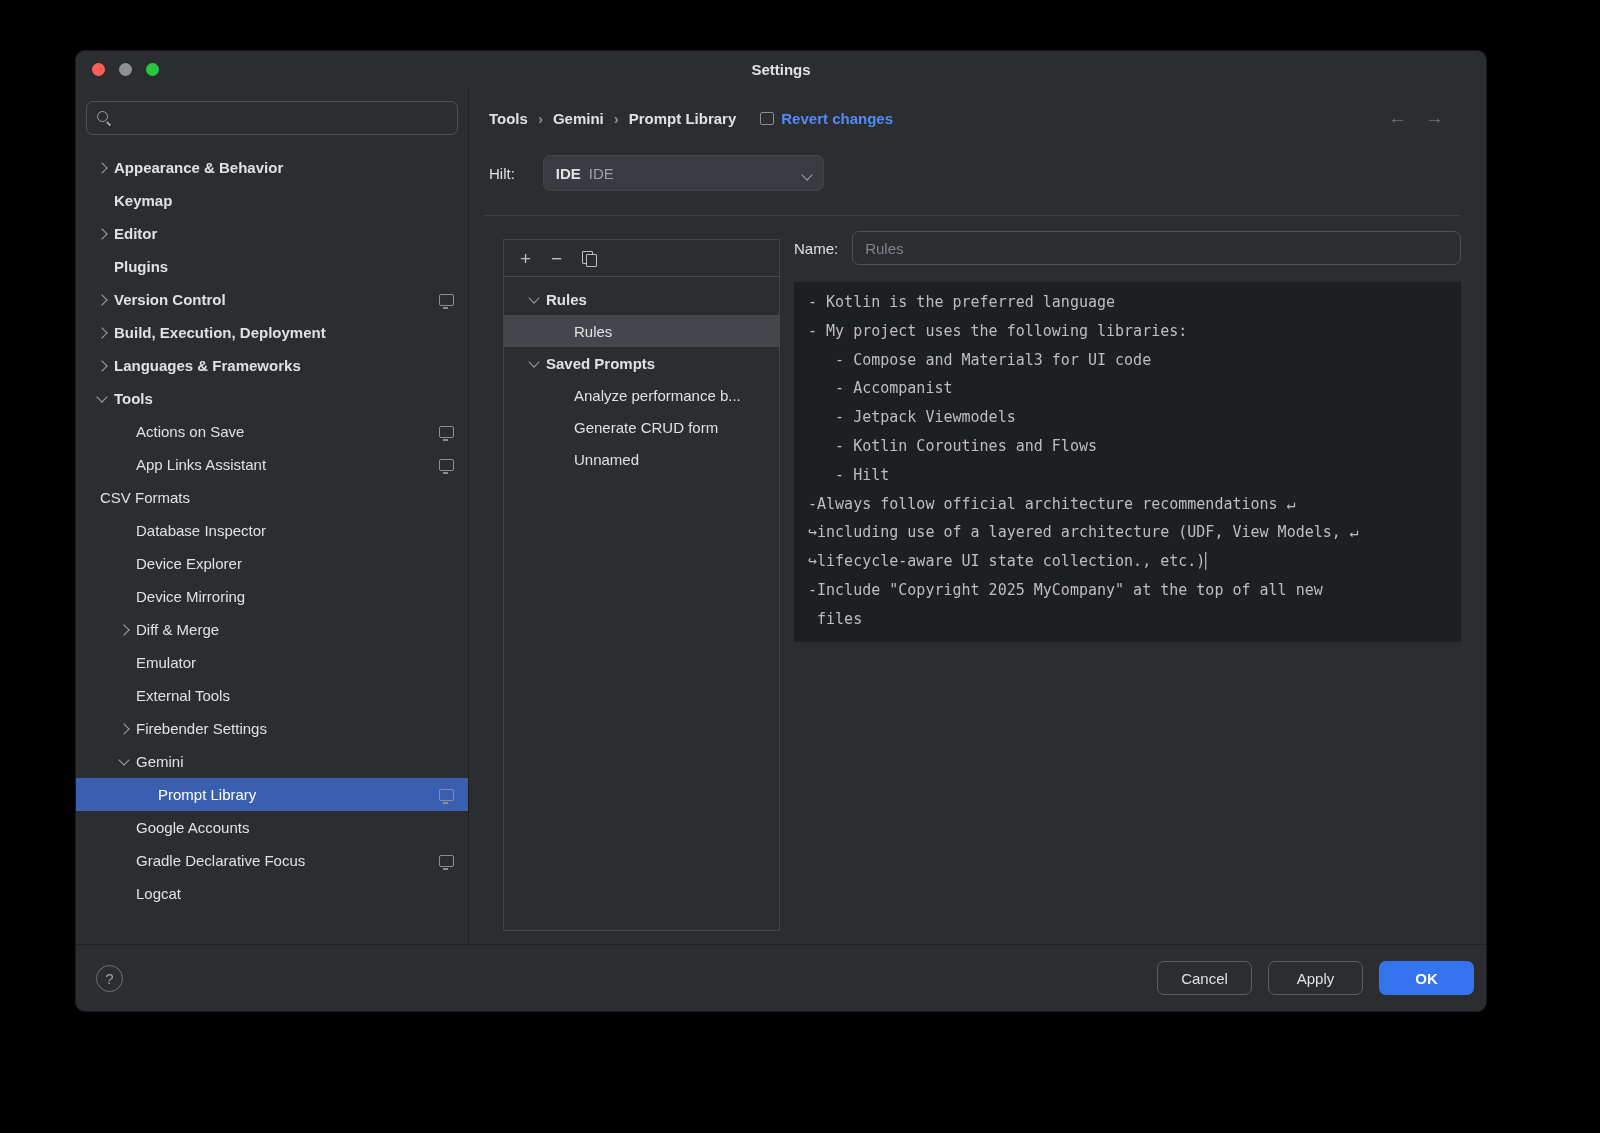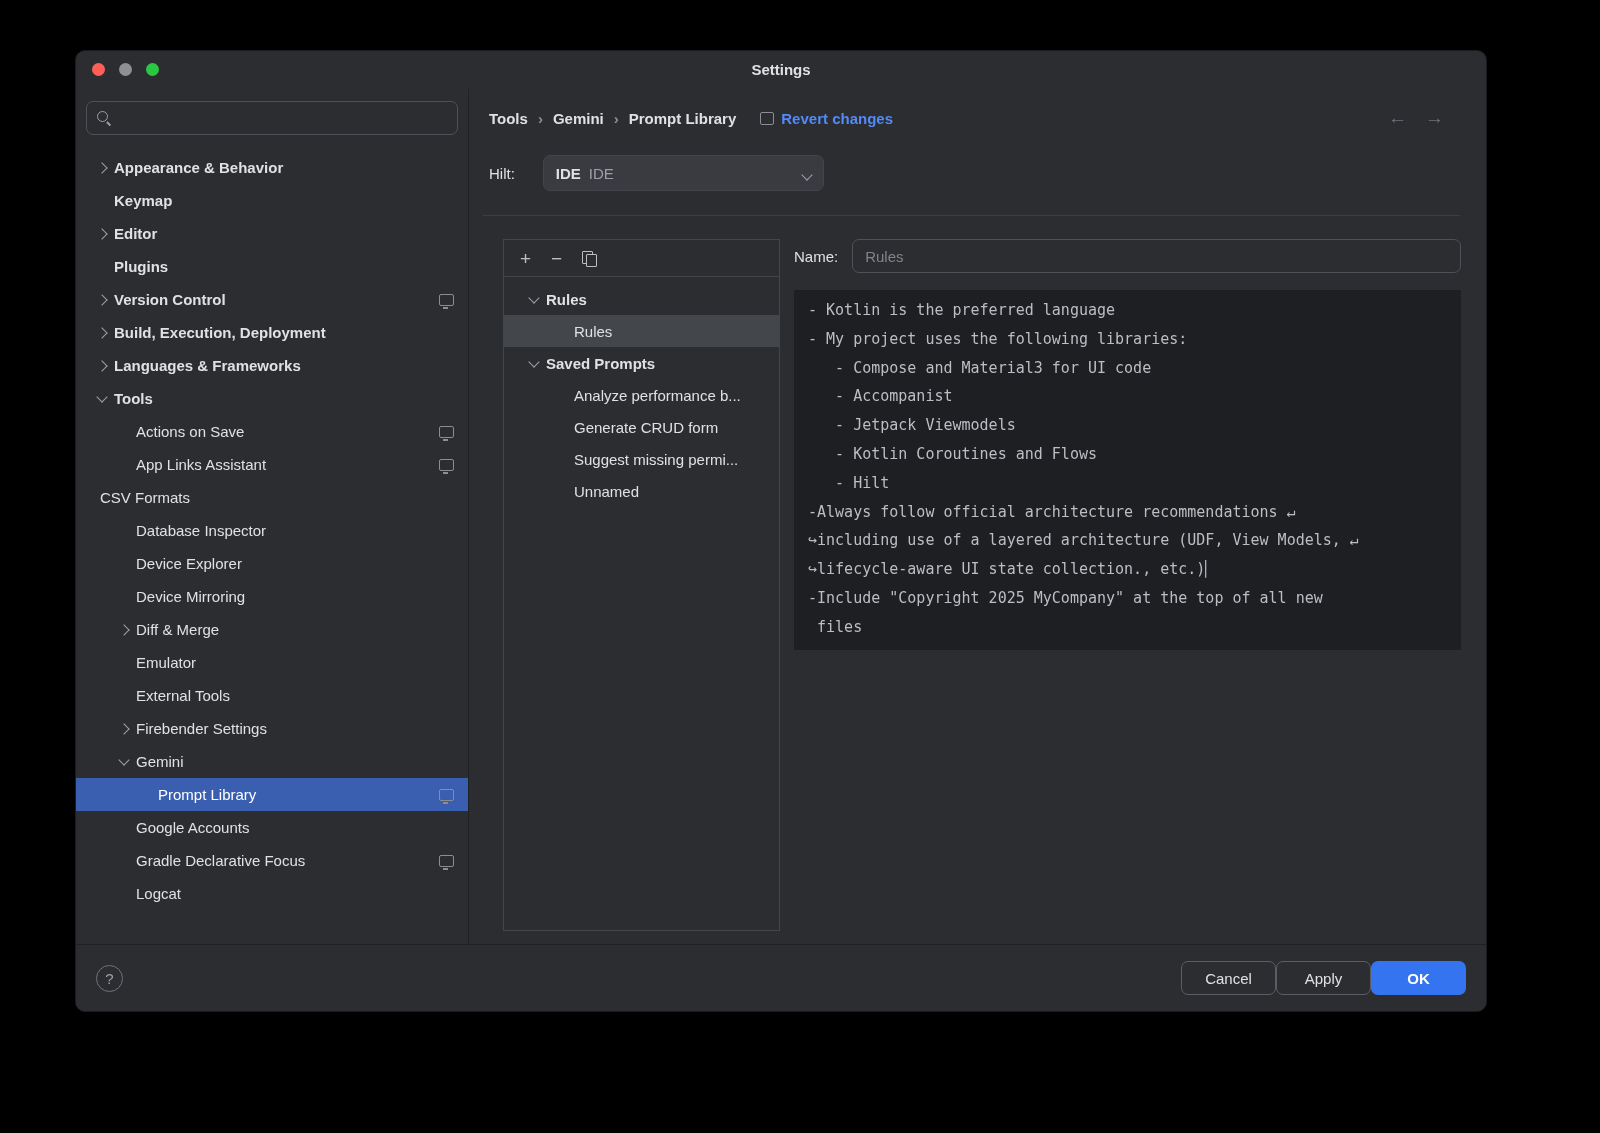--- a/index.html
+++ b/index.html
@@ -55,29 +55,29 @@
   .tool-glyph{font-size:19px;line-height:19px;cursor:pointer;color:#bcbec4;}
   .copy-icon{position:relative;width:15px;height:15px;cursor:pointer;}
   .copy-icon::before{content:"";position:absolute;left:0;top:0;width:9px;height:11px;border:1.5px solid #bcbec4;border-radius:1px;}
   .copy-icon::after{content:"";position:absolute;left:4px;top:3px;width:9px;height:11px;border:1.5px solid #bcbec4;border-radius:1px;background:#2b2d30;}
   .prow{height:32px;display:flex;align-items:center;font-size:15px;color:#dfe1e5;cursor:default;}
   .prow.group{font-weight:bold;}
   .prow.child{padding-left:70px;}
   .prow.selected{background:#43464b;}
   .ptree{padding-top:6px;}
   
-  .editorpane{position:absolute;left:325px;top:150px;right:25px;}
+  .editorpane{position:absolute;left:325px;top:142px;right:25px;}
   .name-row{display:flex;align-items:center;margin-bottom:17px;}
   .name-label{font-size:15px;color:#dfe1e5;}
   .name-input{flex:1;margin-left:14px;height:32px;border:1px solid #4e5157;border-radius:7px;background:transparent;color:#7f848c;font-size:15px;padding:0 12px;outline:none;font-family:"Liberation Sans",sans-serif;}
   .prompt-text{background:#1e1f22;padding:6px 14px 8px 14px;font-family:"DejaVu Sans Mono",monospace;font-size:15px;line-height:28.8px;color:#bcbec4;white-space:pre;cursor:text;}
   
   .footer{position:absolute;left:0;right:0;bottom:0;height:66px;border-top:1px solid #202124;background:#2b2d30;display:flex;align-items:center;}
   .help-circle{margin-left:20px;width:25px;height:25px;border:1.5px solid #6f737a;border-radius:50%;color:#9da0a8;display:flex;align-items:center;justify-content:center;font-size:15px;cursor:pointer;}
-  .btns{margin-left:auto;margin-right:20px;display:flex;}
+  .btns{margin-left:auto;margin-right:12px;display:flex;gap:16px;}
   .btn{height:34px;min-width:95px;border-radius:7px;font-size:15px;display:flex;align-items:center;justify-content:center;cursor:pointer;box-sizing:border-box;font-family:"Liberation Sans",sans-serif;}
   .btn.ghost{background:transparent;border:1px solid #5a5d63;color:#dfe1e5;}
   .btn.primary{background:#3574f0;border:none;color:#ffffff;font-weight:bold;}
 </style>
 </head>
 <body>
 
 <div class="window">
 
   <div class="titlebar">
@@ -264,23 +264,20 @@
             </span>
             <span>Saved Prompts</span>
           </div>
           <div class="prow child">
             <span>Analyze performance b...</span>
           </div>
           <div class="prow child">
             <span>Generate CRUD form</span>
           </div>
           <div class="prow child">
-            <span>Suggest missing permi...</span>
-          </div>
-          <div class="prow child">
             <span>Unnamed</span>
           </div>
         </div>
     </div>
 
     <div class="editorpane">
       <div class="name-row">
         <span class="name-label">Name:</span>
         <input class="name-input" value="Rules" style="">
       </div>

